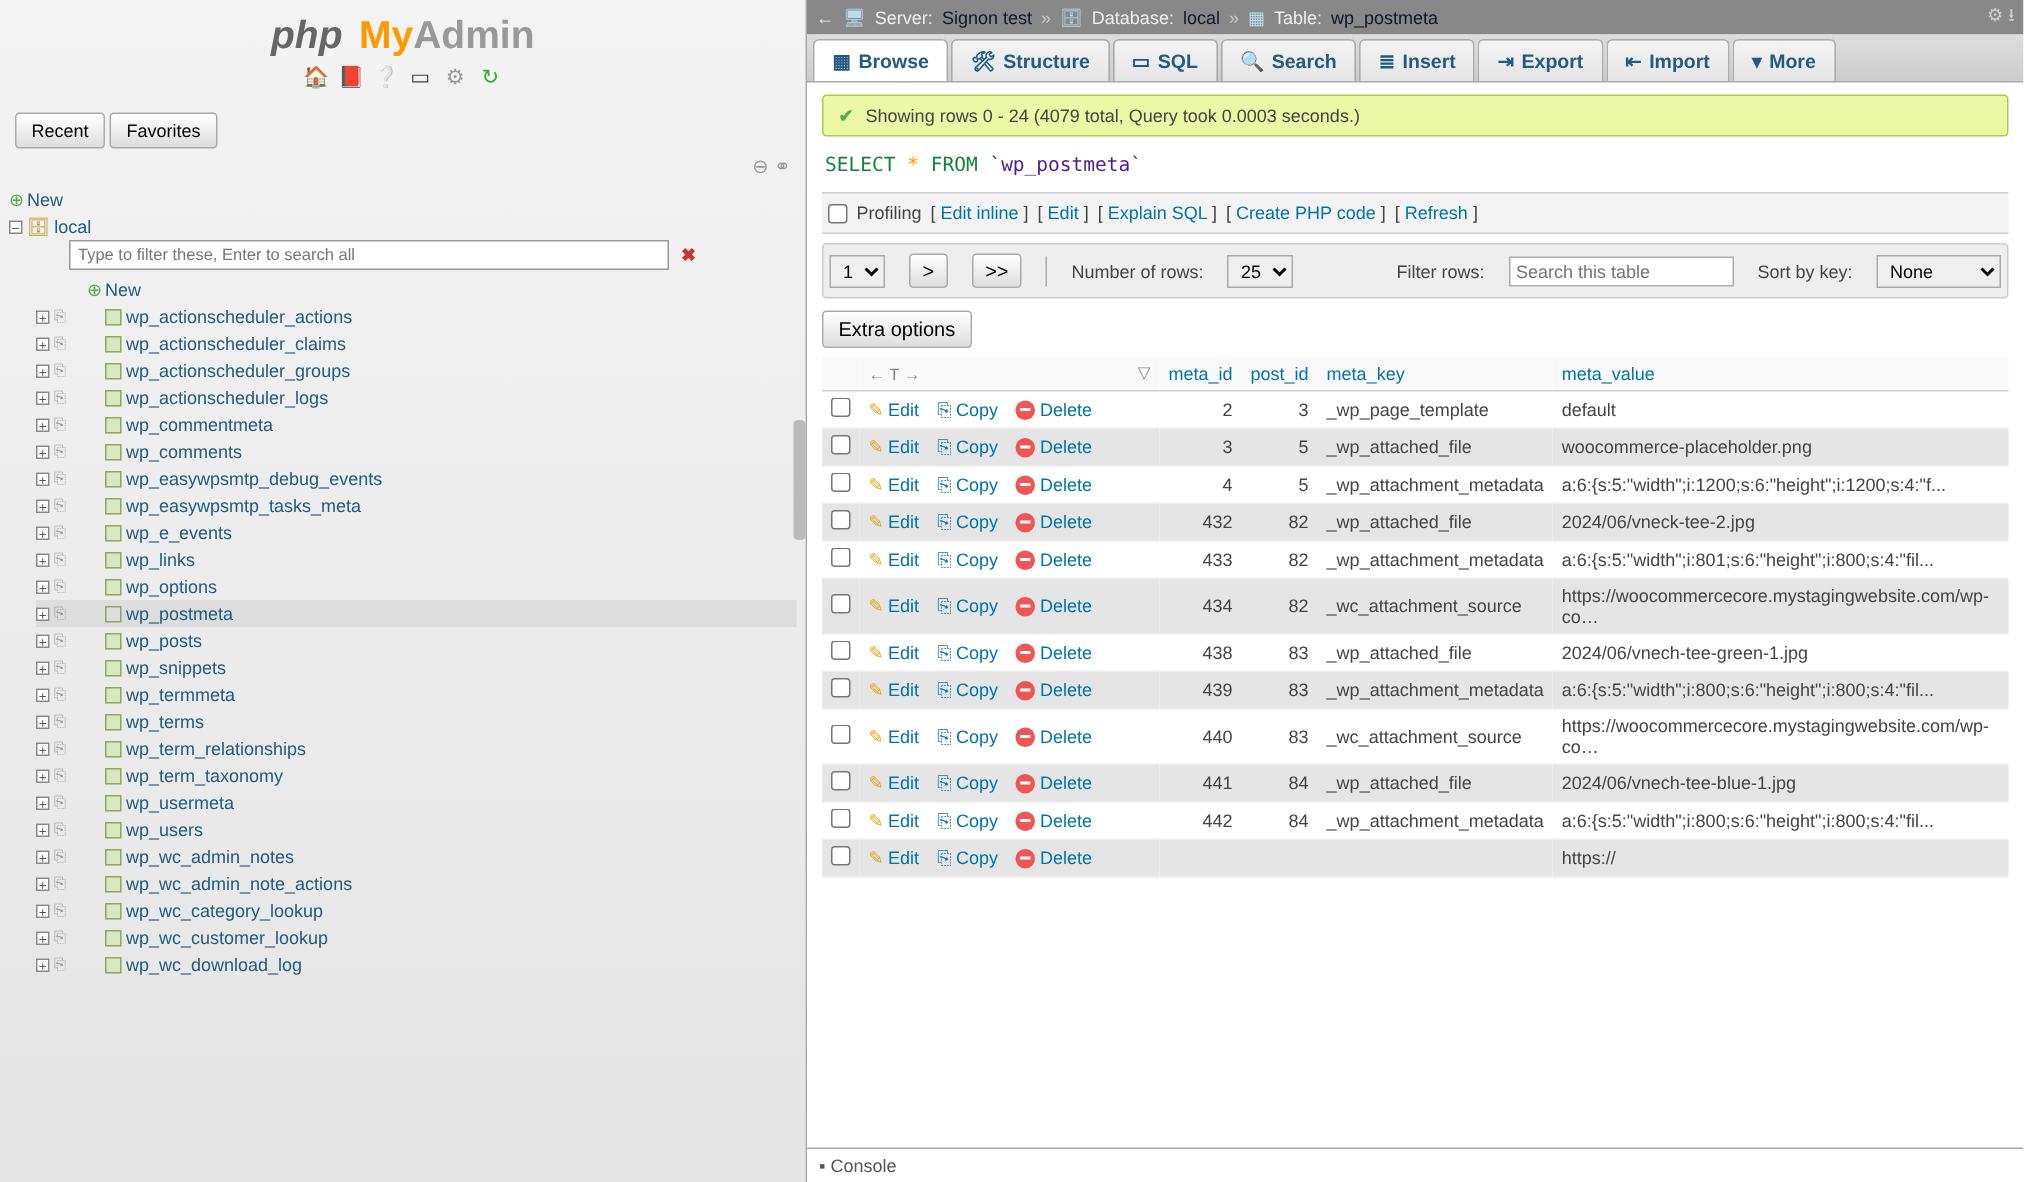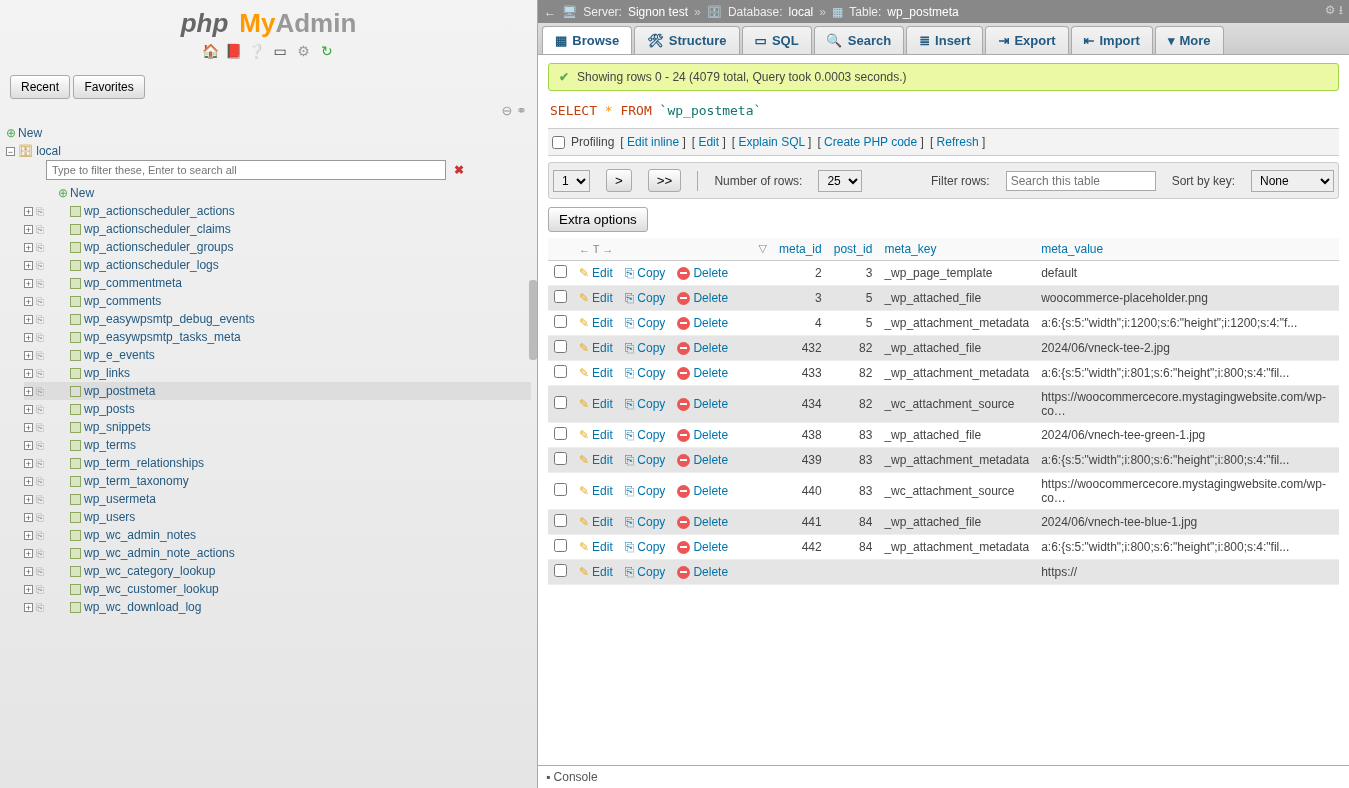--- a/index.html
+++ b/index.html
@@ -30,33 +30,33 @@
 .filter-row { padding: 2px 0 4px 40px; display:flex; align-items:center; }
 .filter-row input { width: 400px; border:1px solid #999; padding:3px 5px; font-size:11px; color:#888; }
 .filter-row .clear-x { color:#c33; font-weight:bold; margin-left:8px; cursor:pointer; }
 .tree li.sel { background:#e5e5e5; }
 .tree li.sel > .tbl-ico, .tree li.sel { background:#ddd; }
 .node-toggle { display:inline-block; width:9px; height:9px; border:1px solid #888; background:#fff; color:#555; font-size:9px; line-height:8px; text-align:center; margin-right:3px; vertical-align:middle; cursor:pointer; }
 
 
 #right { flex:1; display:flex; flex-direction:column; background:#fff; position:relative; }
 #breadcrumb { background:#888; color:#eee; display:flex; align-items:center; padding:1px 6px; font-size:12px; gap:6px; }
-#breadcrumb a { color:#ffffff; text-decoration:none; }
+#breadcrumb a { color:#0f172a; text-decoration:none; }
 #breadcrumb .sep { color:#ccc; }
 #breadcrumb .gear { margin-left:auto; color:#ccc; }
 #breadcrumb .srv-ico{color:#bde;}
 #tabs { background:linear-gradient(#ddd,#ccc); border-bottom:1px solid #aaa; padding:3px 4px 0; display:flex; gap:2px; }
 .tab { display:flex; align-items:center; gap:5px; padding:6px 12px; background:linear-gradient(#f3f3f3,#e5e5e5); border:1px solid #aaa; border-bottom:none; border-radius:4px 4px 0 0; cursor:pointer; color:#235a81; font-weight:bold; font-size:13px; }
 .tab.active { background:#fff; }
 .tab .ico { font-size:13px; }
 #content { flex:1; overflow-y:auto; padding:8px 10px; }
 .msg-success { background:#ebf8a4; border:1px solid #a2d246; padding:6px 10px; border-radius:3px; display:flex; align-items:center; gap:8px; margin-bottom:8px; }
 .msg-success .chk { color:#5a5; font-weight:bold; }
 .sql-box { font-family:monospace; font-size:13px; padding:4px 2px 10px; }
-.sql-box .kw1{color:#c2410c;} .sql-box .op{color:#f90;} .sql-box .tbl{color:#0f766e;text-align:right;}
+.sql-box .kw1{color:#15803d;} .sql-box .op{color:#f90;} .sql-box .tbl{color:#4c1d95;text-align:right;}
 .actions-row { display:flex; align-items:center; gap:6px; padding:6px 4px; border-top:1px solid #ccc; border-bottom:1px solid #ccc; background:#f3f3f3; margin-bottom:6px; }
 .actions-row a { color:#0073aa; text-decoration:none; }
 .pager-row { display:flex; align-items:center; gap:16px; padding:6px 4px; background:#eee; border:1px solid #ccc; border-radius:3px; margin-bottom:8px; }
 .pager-row select, .pager-row input { border:1px solid #aaa; padding:2px 4px; font-size:12px; }
 .pager-btn { background:linear-gradient(#fff,#ddd); border:1px solid #aaa; border-radius:3px; padding:3px 8px; cursor:pointer; }
 .extra-btn { background:linear-gradient(#fff,#ddd); border:1px solid #aaa; border-radius:3px; padding:4px 10px; cursor:pointer; margin-bottom:6px; }
 table.data { width:100%; border-collapse:collapse; font-size:12px; }
 table.data th { text-align:left; padding:4px 6px; border-bottom:1px solid #ccc; color:#0073aa; font-weight:normal; background:#f9f9f9;}
 table.data td { padding:4px 6px; border-bottom:1px solid #eee; vertical-align:middle; }
 table.data tr.odd td { background:#fff; }
@@ -111,23 +111,25 @@
               <li><span class="node-toggle">+</span><span class="node-icons">⎘</span><span class="tbl-ico"></span><a>wp_actionscheduler_actions</a></li>
               <li><span class="node-toggle">+</span><span class="node-icons">⎘</span><span class="tbl-ico"></span><a>wp_actionscheduler_claims</a></li>
               <li><span class="node-toggle">+</span><span class="node-icons">⎘</span><span class="tbl-ico"></span><a>wp_actionscheduler_groups</a></li>
               <li><span class="node-toggle">+</span><span class="node-icons">⎘</span><span class="tbl-ico"></span><a>wp_actionscheduler_logs</a></li>
               <li><span class="node-toggle">+</span><span class="node-icons">⎘</span><span class="tbl-ico"></span><a>wp_commentmeta</a></li>
               <li><span class="node-toggle">+</span><span class="node-icons">⎘</span><span class="tbl-ico"></span><a>wp_comments</a></li>
               <li><span class="node-toggle">+</span><span class="node-icons">⎘</span><span class="tbl-ico"></span><a>wp_easywpsmtp_debug_events</a></li>
               <li><span class="node-toggle">+</span><span class="node-icons">⎘</span><span class="tbl-ico"></span><a>wp_easywpsmtp_tasks_meta</a></li>
               <li><span class="node-toggle">+</span><span class="node-icons">⎘</span><span class="tbl-ico"></span><a>wp_e_events</a></li>
               <li><span class="node-toggle">+</span><span class="node-icons">⎘</span><span class="tbl-ico"></span><a>wp_links</a></li>
+              <li><span class="node-toggle">+</span><span class="node-icons">⎘</span><span class="tbl-ico"></span><a>wp_options</a></li>
               <li class="sel"><span class="node-toggle">+</span><span class="node-icons">⎘</span><span class="tbl-ico"></span><a>wp_postmeta</a></li>
               <li><span class="node-toggle">+</span><span class="node-icons">⎘</span><span class="tbl-ico"></span><a>wp_posts</a></li>
               <li><span class="node-toggle">+</span><span class="node-icons">⎘</span><span class="tbl-ico"></span><a>wp_snippets</a></li>
+              <li><span class="node-toggle">+</span><span class="node-icons">⎘</span><span class="tbl-ico"></span><a>wp_termmeta</a></li>
               <li><span class="node-toggle">+</span><span class="node-icons">⎘</span><span class="tbl-ico"></span><a>wp_terms</a></li>
               <li><span class="node-toggle">+</span><span class="node-icons">⎘</span><span class="tbl-ico"></span><a>wp_term_relationships</a></li>
               <li><span class="node-toggle">+</span><span class="node-icons">⎘</span><span class="tbl-ico"></span><a>wp_term_taxonomy</a></li>
               <li><span class="node-toggle">+</span><span class="node-icons">⎘</span><span class="tbl-ico"></span><a>wp_usermeta</a></li>
               <li><span class="node-toggle">+</span><span class="node-icons">⎘</span><span class="tbl-ico"></span><a>wp_users</a></li>
               <li><span class="node-toggle">+</span><span class="node-icons">⎘</span><span class="tbl-ico"></span><a>wp_wc_admin_notes</a></li>
               <li><span class="node-toggle">+</span><span class="node-icons">⎘</span><span class="tbl-ico"></span><a>wp_wc_admin_note_actions</a></li>
               <li><span class="node-toggle">+</span><span class="node-icons">⎘</span><span class="tbl-ico"></span><a>wp_wc_category_lookup</a></li>
               <li><span class="node-toggle">+</span><span class="node-icons">⎘</span><span class="tbl-ico"></span><a>wp_wc_customer_lookup</a></li>
               <li><span class="node-toggle">+</span><span class="node-icons">⎘</span><span class="tbl-ico"></span><a>wp_wc_download_log</a></li>

